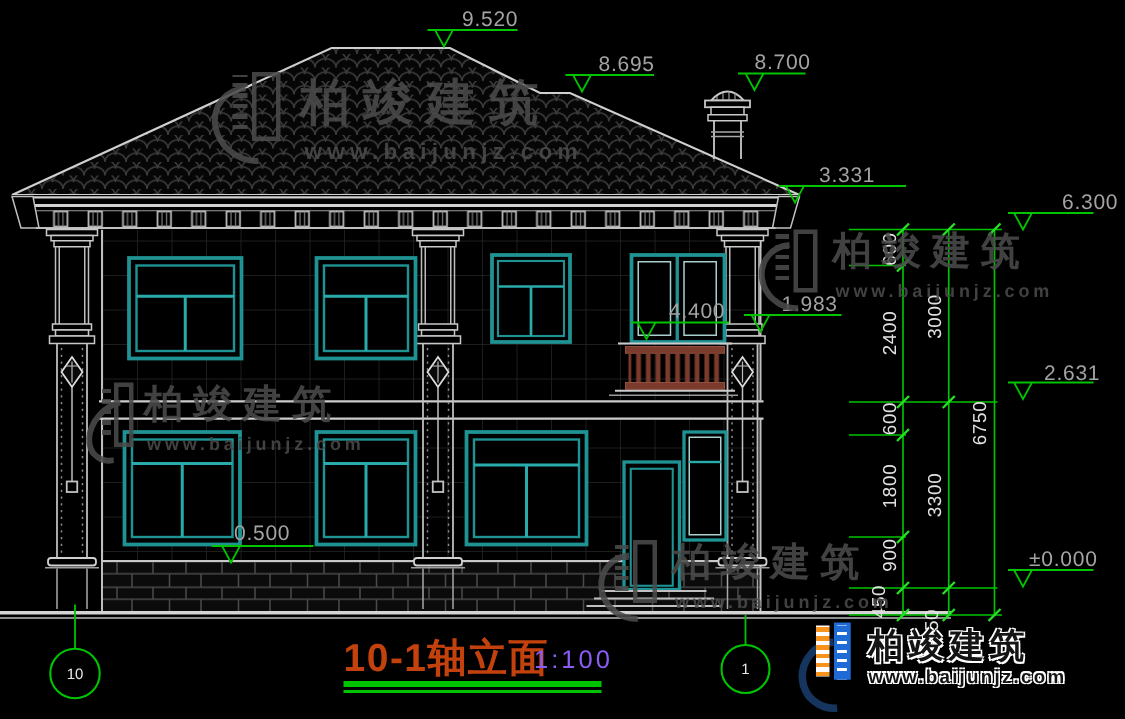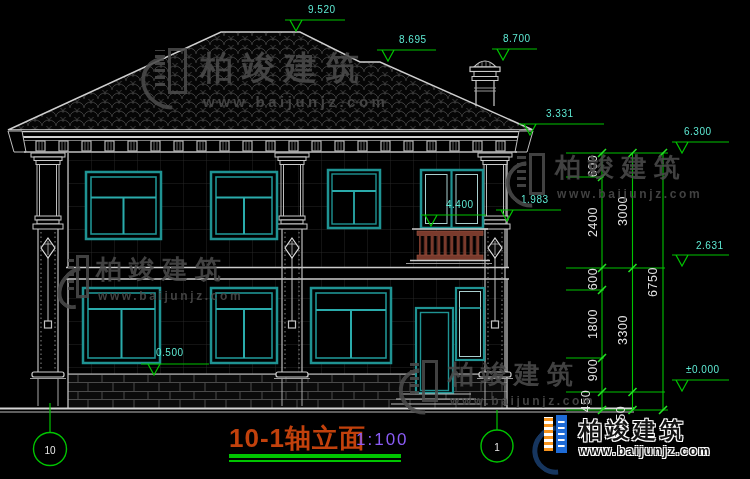--- a/index.html
+++ b/index.html
@@ -1,19 +1,19 @@
 <!DOCTYPE html>
 <html><head>
 <meta charset="utf-8">
 <style>
   html,body{margin:0;padding:0;background:#000;}
   #canvas{position:relative;width:750px;height:479px;background:#000;overflow:hidden;
           font-family:"Liberation Sans",sans-serif;}
   #canvas svg{position:absolute;left:0;top:0;}
-  .txt{position:absolute;color:#5eead4;font-size:10px;white-space:nowrap;letter-spacing:.5px;}
+  .txt{position:absolute;color:#a3a3a3;font-size:14px;white-space:nowrap;letter-spacing:.5px;}
   .dimv{position:absolute;color:#e2e2e2;font-size:12.5px;white-space:nowrap;
         transform:translate(-50%,-50%) rotate(-90deg);letter-spacing:.5px;}
   .axis-num{position:absolute;color:#e8e8e8;font-size:10px;transform:translate(-50%,-50%);}
   .title{position:absolute;left:229px;top:421px;color:#c2410c;font-size:26px;font-weight:bold;letter-spacing:1px;text-align:center;}
   .title-scale{position:absolute;left:356px;top:430px;color:#8b5cf6;font-size:17px;letter-spacing:2px;}
   .u1{position:absolute;left:229px;top:454px;width:172px;height:4px;background:#00c400;}
   .u2{position:absolute;left:229px;top:460px;width:172px;height:2px;background:#00c400;}
   
   .wm{position:absolute;color:#4b4b4b;opacity:.88;}
   .wm .t{font-weight:bold;white-space:nowrap;}
@@ -234,21 +234,21 @@
     <circle cx="50" cy="449" r="16.5" fill="none" stroke="#00c400" stroke-width="1.4"></circle>
     <line x1="497" y1="410" x2="497" y2="430" stroke="#00c400" stroke-width="1.2"></line>
     <circle cx="497" cy="446" r="16" fill="none" stroke="#00c400" stroke-width="1.4"></circle>
   </g>
 </svg>
 
 <div class="txt" style="left:308px;top:4px">9.520</div>
 <div class="txt" style="left:399px;top:34px">8.695</div>
 <div class="txt" style="left:503px;top:33px">8.700</div>
 <div class="txt" style="left:546px;top:108px">3.331</div>
-<div class="txt" style="left:684px;top:126px">6.300</div>
+<div class="txt" style="left:708px;top:126px">6.300</div>
 <div class="txt" style="left:446px;top:199px">4.400</div>
 <div class="txt" style="left:521px;top:194px">1.983</div>
 <div class="txt" style="left:696px;top:240px">2.631</div>
 <div class="txt" style="left:156px;top:347px">0.500</div>
 <div class="txt" style="left:686px;top:364px">±0.000</div>
 
 <div class="dimv" style="left:593px;top:166px">600</div>
 <div class="dimv" style="left:593px;top:222px">2400</div>
 <div class="dimv" style="left:593px;top:279px">600</div>
 <div class="dimv" style="left:593px;top:324px">1800</div>

